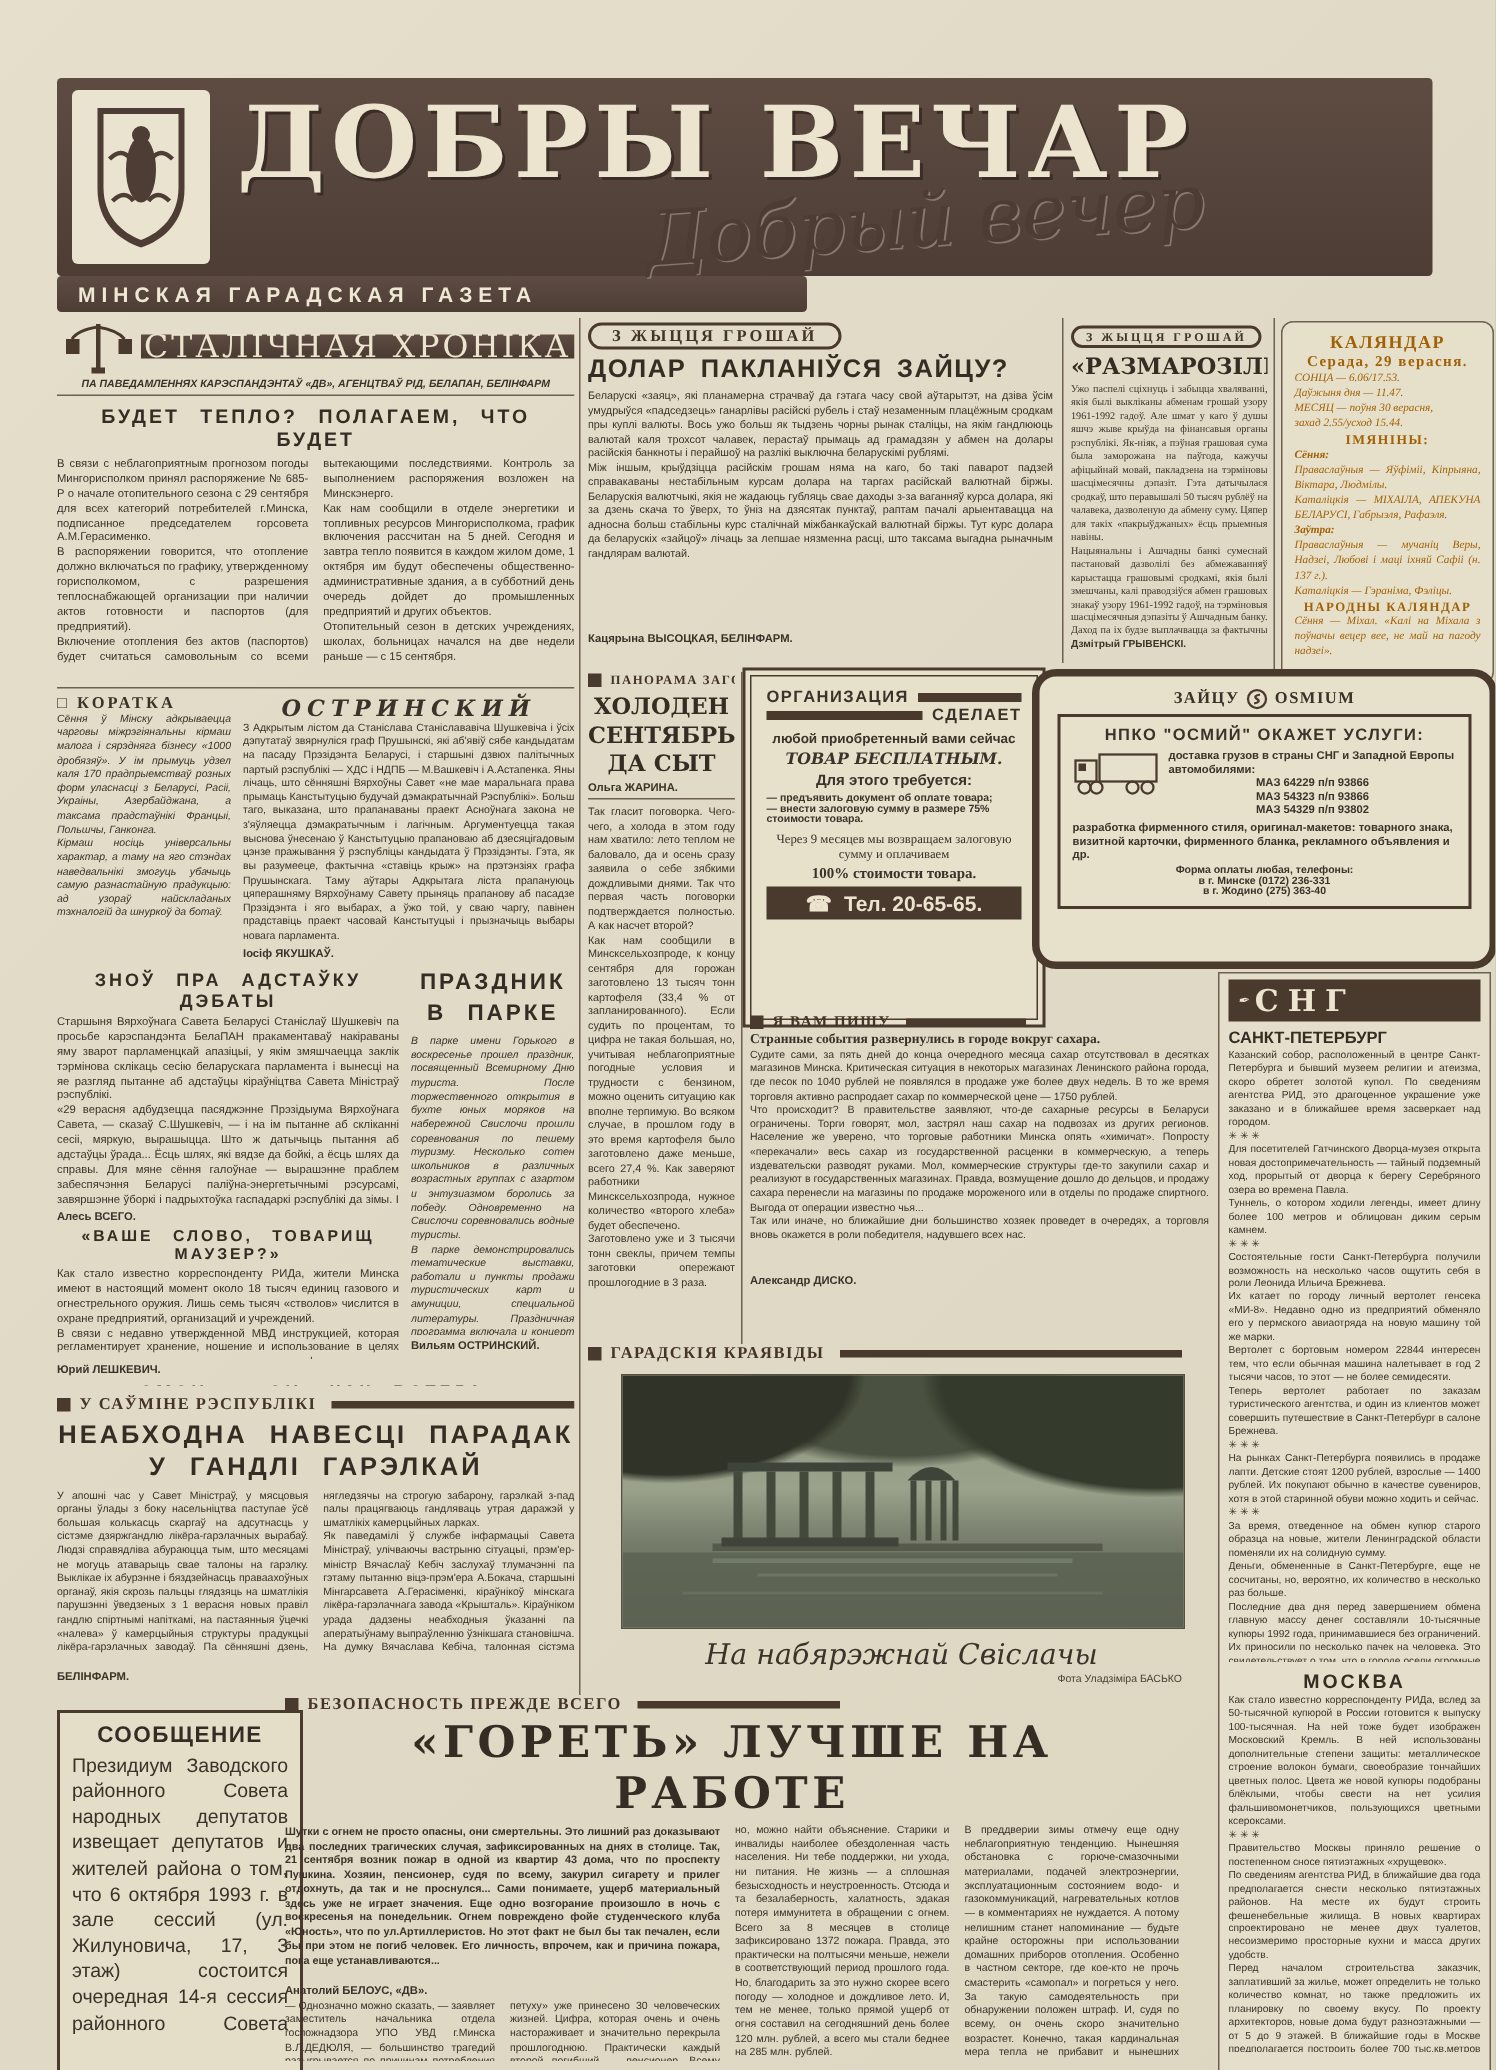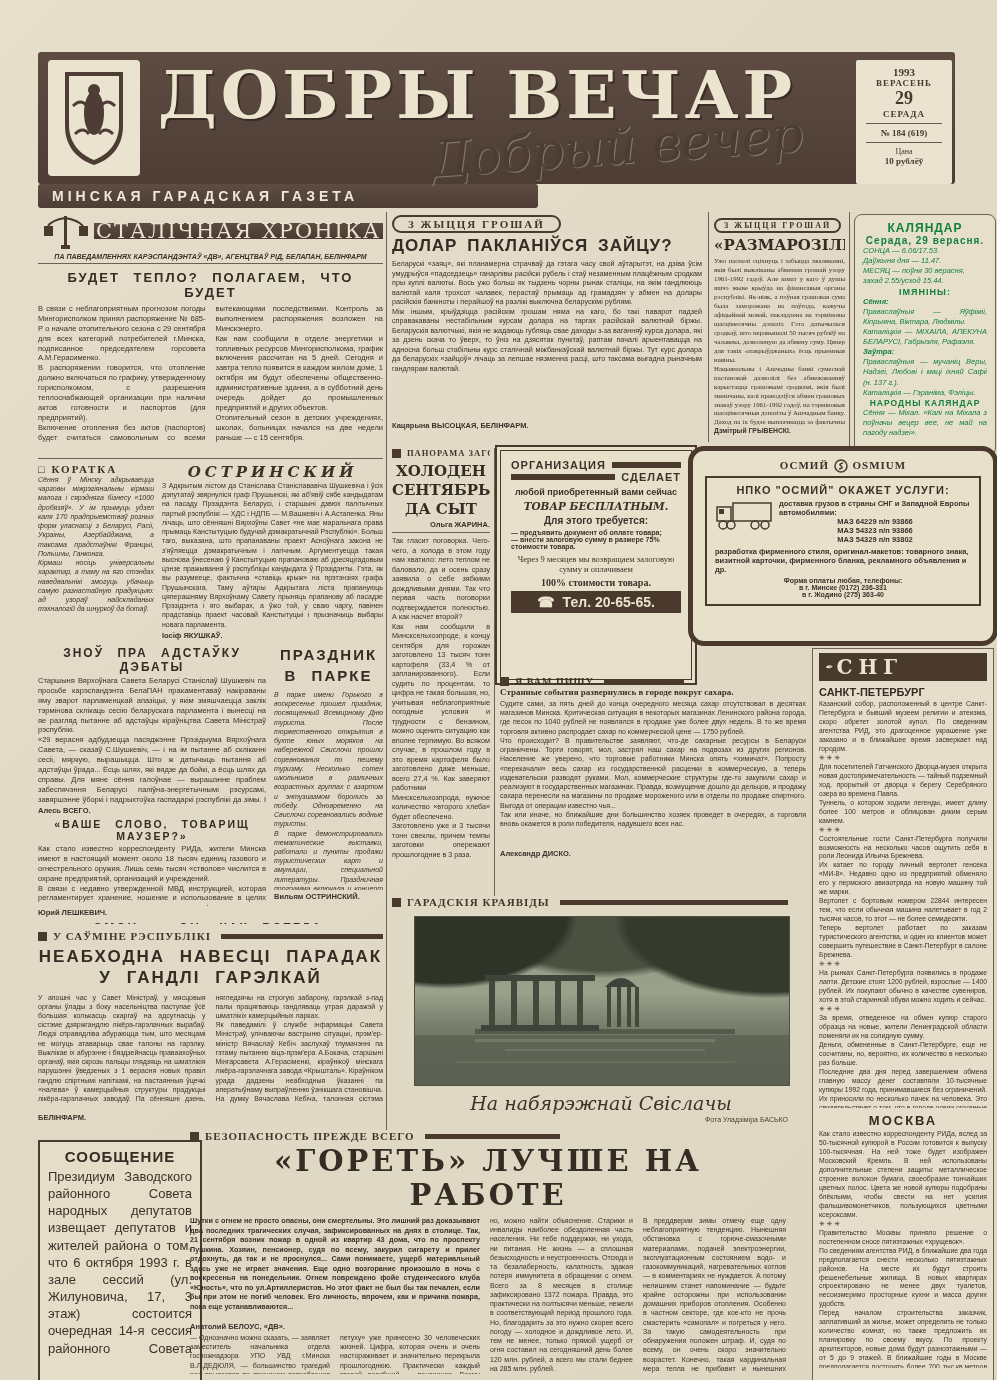--- a/index.html
+++ b/index.html
@@ -55,21 +55,21 @@
      radial-gradient(ellipse 260px 130px at 95% 2%, #343a2c 0 55%, transparent 60%),
      radial-gradient(ellipse 200px 80px at 50% 8%, #4a5140 0 50%, transparent 60%),
      linear-gradient(#8d957f 0%,#9aa28c 45%,#7b8370 62%,#6a7260 75%,#596050 100%);
      position:relative;}
   .photo svg{position:absolute;left:0;top:0;width:100%;height:100%;}
   .caption{font-family:"DejaVu Serif",serif;font-style:italic;color:#3c322a;}
   .credit{font-size:7px;color:#4c4135;}
   
   .box{border:2px solid #4a3a2e;background:#e4ddc8;}
   .thinbox{border:1px solid #6f6052;}
-  .cal{font-family:Liberation Sans, sans-serif;color:#15803d;border:1px solid #6f6052;
+  .cal{font-family:Liberation Serif, serif;color:#a16207;border:1px solid #6f6052;
        border-radius:8px;padding:6px 8px;background:#e6dfca;}
   .cal .t{font-weight:bold;text-align:center;letter-spacing:1px;}
   .cal .line{font-size:7.5px;line-height:1.35;white-space:pre-line;text-align:justify;}
 </style>
 </head>
 <body>
 
 <div class="page">
 
   <div class="abs band" style="left:38px;top:52px;width:917px;height:132px;"></div>
@@ -80,31 +80,20 @@
       <path d="M10 8 H60 V57 C60 76 48 87 35 92 C22 87 10 76 10 57 Z" fill="#eae3cf"></path>
       <ellipse cx="35" cy="45" rx="10" ry="22" fill="#4d3d35"></ellipse>
       <circle cx="35" cy="22" r="6" fill="#4d3d35"></circle>
       <path d="M14 38 Q22 30 28 38 M56 38 Q48 30 42 38" stroke="#4d3d35" stroke-width="3" fill="none"></path>
       <path d="M16 66 Q24 58 30 66 M54 66 Q46 58 40 66" stroke="#4d3d35" stroke-width="3" fill="none"></path>
     </svg>
   </div>
   <div class="abs brand-title" style="left:158px;top:62px;font-size:66px;line-height:1;">ДОБРЫ ВЕЧАР</div>
   <div class="abs brand-script" style="left:430px;top:118px;font-size:50px;">Добрый вечер</div>
   <div class="abs tagline" style="left:52px;top:188px;">МІНСКАЯ ГАРАДСКАЯ ГАЗЕТА</div>
-  <div class="abs datebox" style="left:856px;top:60px;width:88px;height:112px;">
-    <div style="font-size:11px;font-weight:bold;">1993</div>
-    <div style="font-size:9px;font-weight:bold;letter-spacing:1px;">ВЕРАСЕНЬ</div>
-    <div style="font-size:18px;font-weight:bold;">29</div>
-    <div style="font-size:9px;font-weight:bold;letter-spacing:1px;">СЕРАДА</div>
-    <div class="sep"></div>
-    <div style="font-size:9px;font-weight:bold;">№ 184 (619)</div>
-    <div class="sep"></div>
-    <div style="font-size:8px;">Цана</div>
-    <div style="font-size:9px;font-weight:bold;">10 рублёў</div>
-  </div>
 
   <div class="abs clip" style="left:38px;top:212px;width:345px;height:712px;">
     <div style="display:flex;align-items:center;height:38px;">
       <svg width="56" height="38" viewBox="0 0 56 38">
         <rect x="26" y="4" width="3" height="32" fill="#4a3a2e"></rect>
         <path d="M27 6 Q14 8 10 14 M27 6 Q40 8 45 14" stroke="#4a3a2e" stroke-width="2" fill="none"></path>
         <rect x="6" y="14" width="9" height="10" fill="#4a3a2e"></rect>
           <rect x="41" y="14" width="9" height="10" fill="#4a3a2e"></rect>
         <rect x="23" y="33" width="9" height="4" fill="#4a3a2e"></rect>
       </svg>
@@ -194,21 +183,21 @@
     <div class="line italic" style="font-weight:bold;">Заўтра:</div>
     <div class="line italic">Праваслаўныя — мучаніц Веры, Надзеі, Любові і маці іхняй Сафіі (н. 137 г.).
 Каталіцкія — Гэраніма, Фэліцы.</div>
     <div class="t" style="font-size:8.5px;">НАРОДНЫ КАЛЯНДАР</div>
     <div class="line italic">Сёння — Міхал. «Калі на Міхала з поўначы вецер вее, не май на пагоду надзеі».</div>
   </div>
 
   <div class="abs clip" style="left:392px;top:448px;width:98px;height:440px;">
     <div class="tab" style="font-size:8.5px;">ПАНОРАМА ЗАГОТОВОК</div>
     <div class="h-serif center" style="font-size:15px;line-height:1.25;margin:4px 0 2px;">ХОЛОДЕН СЕНТЯБРЬ, ДА СЫТ</div>
-    <div class="byline" style="text-align:right;">Ольга ЖАРИНА.</div>
+    <div class="byline" style="text-align:left;">Ольга ЖАРИНА.</div>
     <div class="hrule" style="margin:3px 0;"></div>
     <div class="body clip" style="height:340px;font-size:7.2px;">Так гласит поговорка. Чего-чего, а холода в этом году нам хватило: лето теплом не баловало, да и осень сразу заявила о себе зябкими дождливыми днями. Так что первая часть поговорки подтверждается полностью. А как насчет второй?
 Как нам сообщили в Минсксельхозпроде, к концу сентября для горожан заготовлено 13 тысяч тонн картофеля (33,4 % от запланированного). Если судить по процентам, то цифра не такая большая, но, учитывая неблагоприятные погодные условия и трудности с бензином, можно оценить ситуацию как вполне терпимую. Во всяком случае, в прошлом году в это время картофеля было заготовлено даже меньше, всего 27,4 %. Как заверяют работники Минсксельхозпрода, нужное количество «второго хлеба» будет обеспечено.
 Заготовлено уже и 3 тысячи тонн свеклы, причем темпы заготовки опережают прошлогодние в 3 раза.</div>
   </div>
 
   <div class="abs ad-org clip" style="left:500px;top:450px;width:170px;height:212px;">
     <div class="rule-word" style="font-size:11px;">
         <span>ОРГАНИЗАЦИЯ</span>
         <span class="bar"></span>
@@ -225,21 +214,21 @@
     <div style="font-family:'Liberation Serif',serif;font-size:8.5px;margin-top:4px;">Через 9 месяцев мы возвращаем залоговую сумму и оплачиваем</div>
     <div style="font-family:'Liberation Serif',serif;font-weight:bold;font-size:10px;margin:3px 0;">100% стоимости товара.</div>
     <div class="telbar" style="height:22px;font-size:14px;">
       <span>☎</span>
       <span>Тел. 20-65-65.</span>
     </div>
   </div>
 
   <div class="abs ad-osmiy clip" style="left:688px;top:446px;width:276px;height:174px;">
     <div class="center" style="font-family:'Liberation Serif',serif;font-weight:bold;font-size:11px;letter-spacing:1px;">
-      <span>ОСМИЙ</span>
+      <span>ЗАЙЦУ</span>
       <svg width="16" height="14" viewBox="0 0 16 14" style="vertical-align:middle;">
         <circle cx="8" cy="7" r="6" fill="none" stroke="#4a3a2e" stroke-width="1.5"></circle>
         <path d="M10 4 Q5 5 8 7 Q11 9 6 10" stroke="#4a3a2e" stroke-width="1.5" fill="none"></path>
       </svg>
       <span>OSMIUM</span>
     </div>
     <div class="inner" style="margin-top:3px;">
       <div class="center" style="font-weight:bold;font-size:11px;letter-spacing:1px;">НПКО "ОСМИЙ" ОКАЖЕТ УСЛУГИ:</div>
       <div style="display:flex;gap:6px;align-items:flex-start;margin-top:3px;">
         <svg width="58" height="34" viewBox="0 0 58 34">

